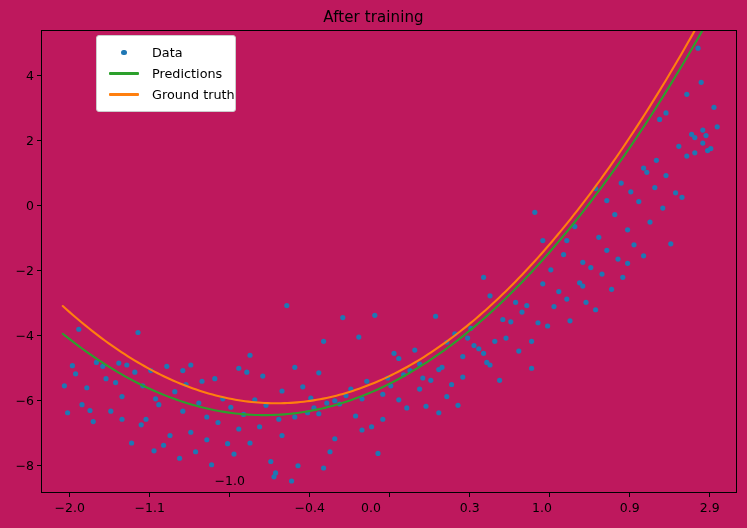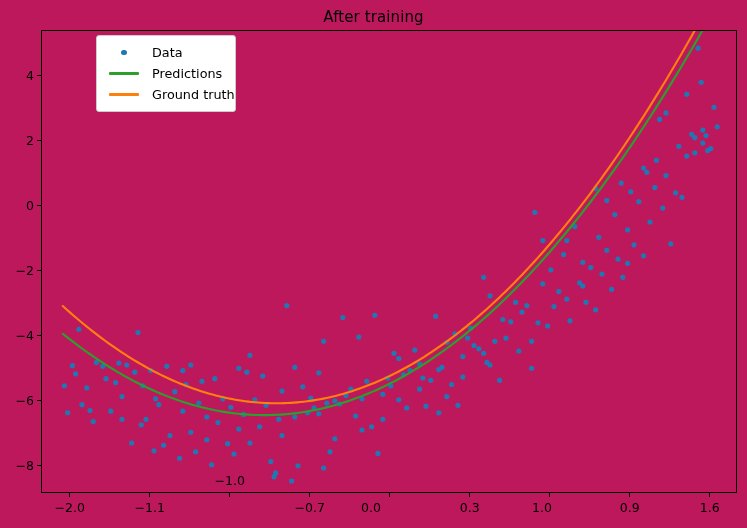--- a/index.html
+++ b/index.html
@@ -330,31 +330,31 @@
   </div>
 
   <div id="xticks">
       <div class="tick-mark xtick-mark" style="left: 69.3px; top: 493px;"></div>
       <div class="tick-label xtick-label" style="left: 69.8px; top: 500px;">−2.0</div>
       <div class="tick-mark xtick-mark" style="left: 149.3px; top: 493px;"></div>
       <div class="tick-label xtick-label" style="left: 149.8px; top: 500px;">−1.1</div>
       <div class="tick-mark xtick-mark" style="left: 229.3px; top: 493px;"></div>
       <div class="tick-label xtick-label" style="left: 229.8px; top: 473px;">−1.0</div>
       <div class="tick-mark xtick-mark" style="left: 309.3px; top: 493px;"></div>
-      <div class="tick-label xtick-label" style="left: 309.8px; top: 500px;">−0.7</div>
+      <div class="tick-label xtick-label" style="left: 309.8px; top: 500px;">−0.4</div>
       <div class="tick-mark xtick-mark" style="left: 389.3px; top: 493px;"></div>
       <div class="tick-label xtick-label" style="left: 371px; top: 500px;">0.0</div>
       <div class="tick-mark xtick-mark" style="left: 469.3px; top: 493px;"></div>
       <div class="tick-label xtick-label" style="left: 469.8px; top: 500px;">0.3</div>
       <div class="tick-mark xtick-mark" style="left: 549.3px; top: 493px;"></div>
       <div class="tick-label xtick-label" style="left: 542px; top: 500px;">1.0</div>
       <div class="tick-mark xtick-mark" style="left: 629.3px; top: 493px;"></div>
       <div class="tick-label xtick-label" style="left: 629.8px; top: 500px;">0.9</div>
       <div class="tick-mark xtick-mark" style="left: 709.3px; top: 493px;"></div>
-      <div class="tick-label xtick-label" style="left: 709.8px; top: 500px;">1.6</div>
+      <div class="tick-label xtick-label" style="left: 709.8px; top: 500px;">2.9</div>
     </div>
   <div id="yticks">
       <div class="tick-mark ytick-mark" style="left: 37px; top: 74.9877px;"></div>
       <div class="tick-label ytick-label" style="right: 713px; top: 75.4877px;">4</div>
       <div class="tick-mark ytick-mark" style="left: 37px; top: 139.97px;"></div>
       <div class="tick-label ytick-label" style="right: 713px; top: 140.47px;">2</div>
       <div class="tick-mark ytick-mark" style="left: 37px; top: 204.953px;"></div>
       <div class="tick-label ytick-label" style="right: 713px; top: 205.453px;">0</div>
       <div class="tick-mark ytick-mark" style="left: 37px; top: 269.935px;"></div>
       <div class="tick-label ytick-label" style="right: 713px; top: 270.435px;">−2</div>

